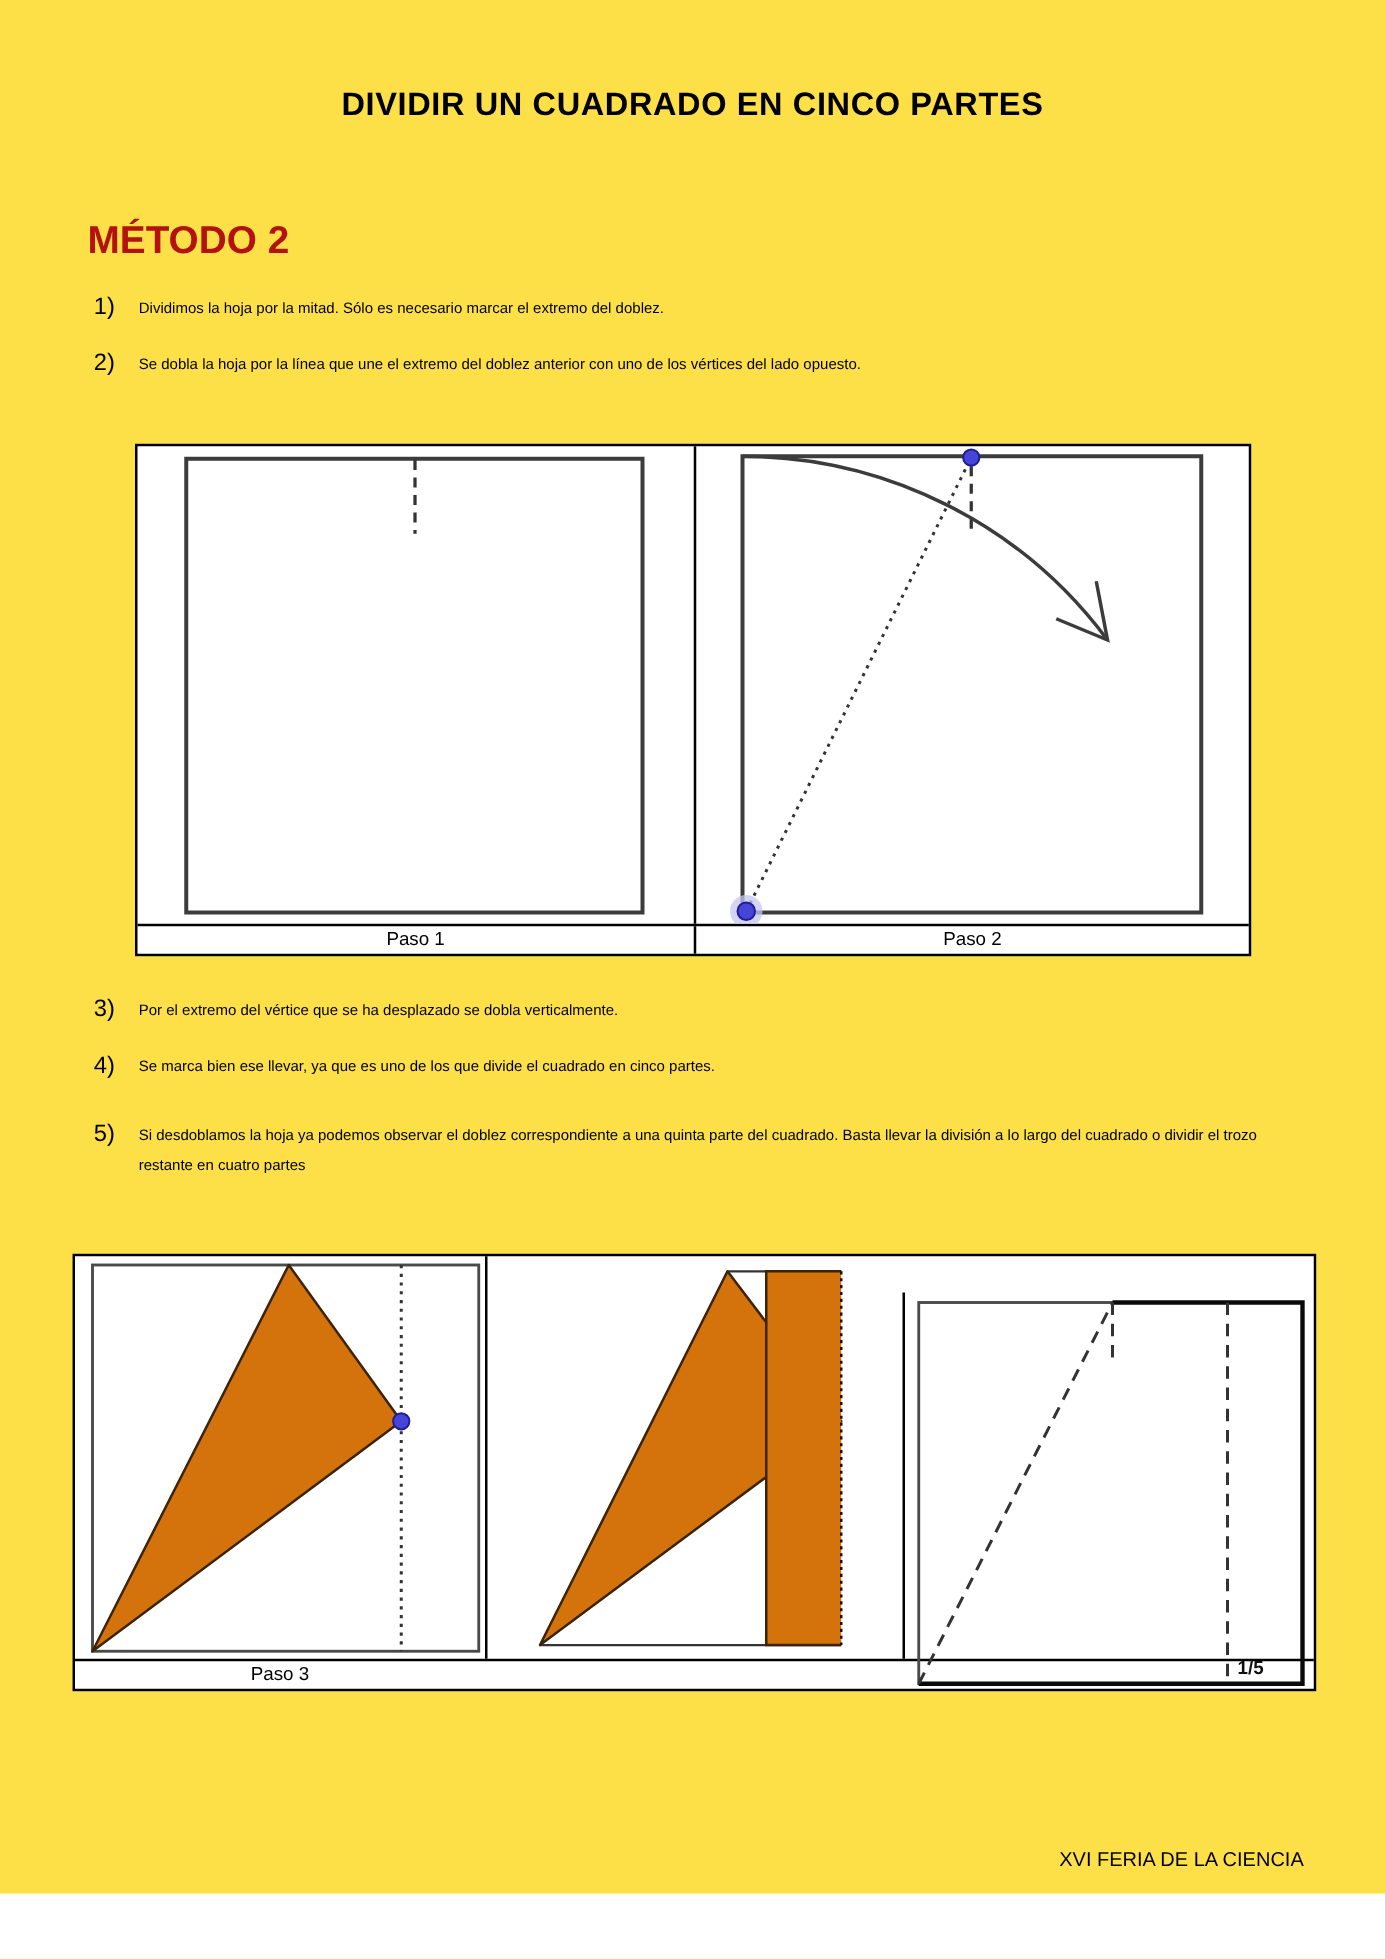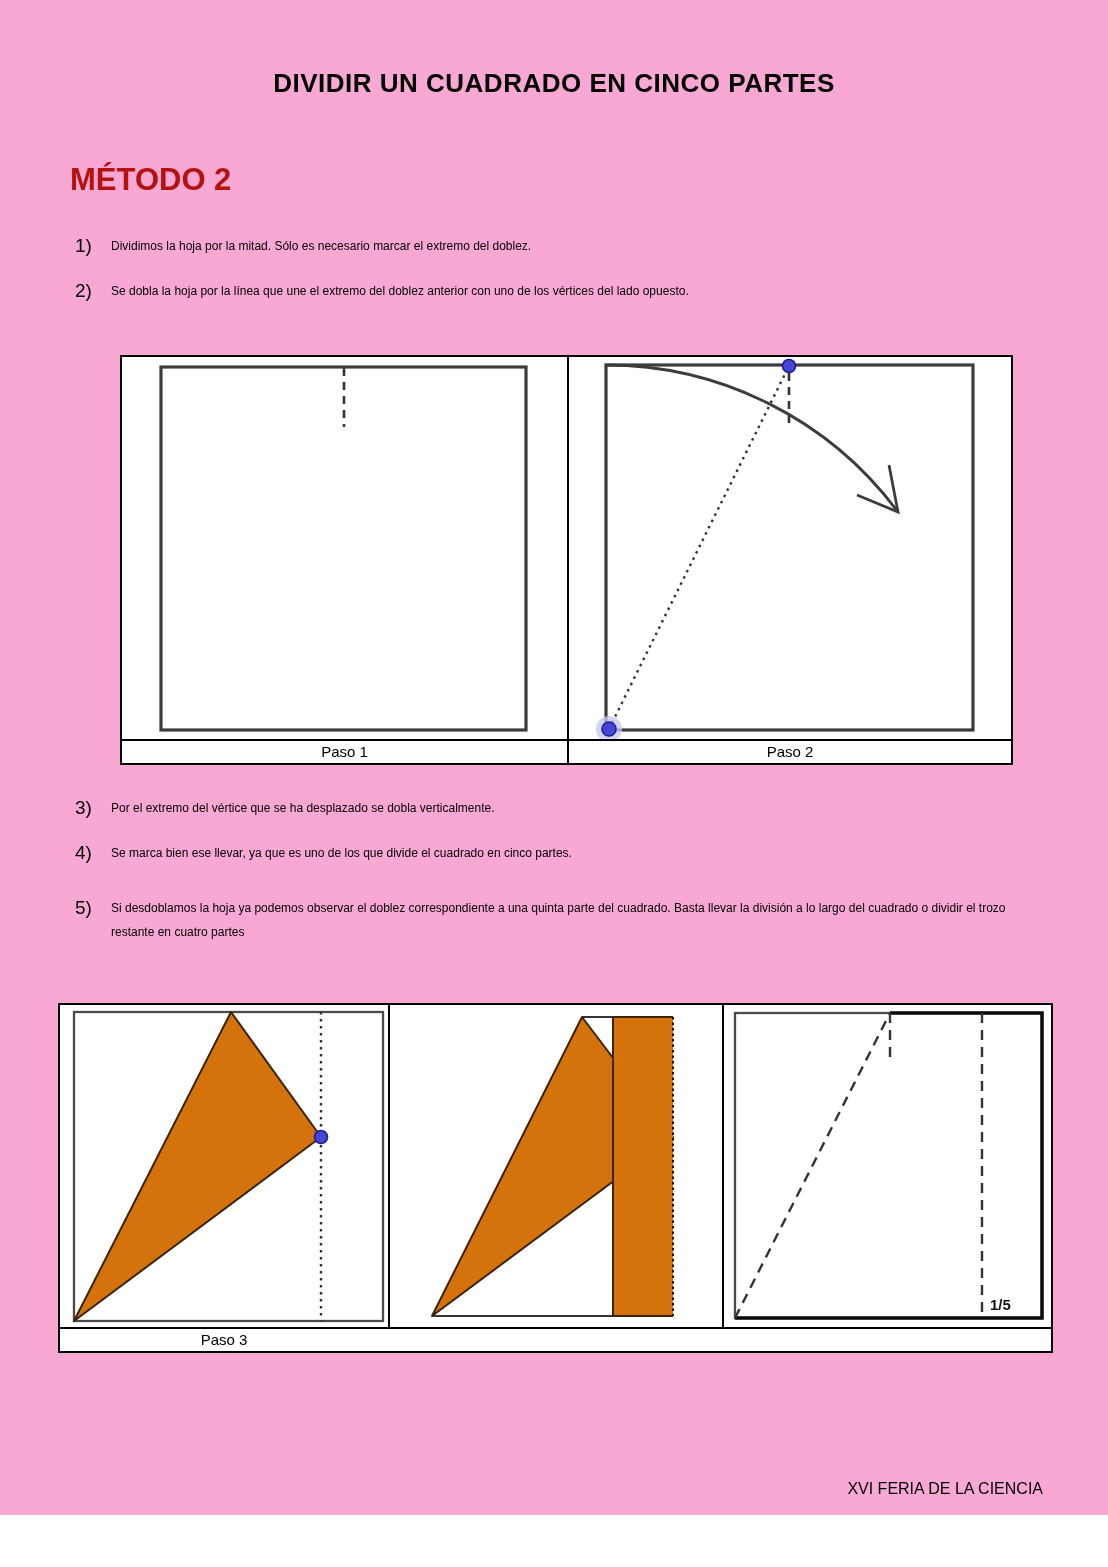--- a/index.html
+++ b/index.html
@@ -1,44 +1,44 @@
 <!DOCTYPE html>
 <html style="--accent-red: #B41111; --fold-orange: #D4720C; --point-blue: #4545D8; --point-blue-border: #1E1E96; --point-halo: #C5C5F2; --line-dark: #3C3C3C;"><head>
 <meta charset="utf-8">
 <style>
   html,body { margin:0; padding:0; background:#ffffff; }
   .page {
-    position:relative; width:1108px; height:1515px; background:#f9a8d4;
+    position:relative; width:1108px; height:1515px; background:#fde047;
     font-family:"Liberation Sans", sans-serif; color:#000;
     overflow:hidden;
   }
   .title {
     position:absolute; left:0; top:68px; width:1108px;
     text-align:center; font-size:26px; font-weight:bold; letter-spacing:0.5px;
   }
   .method {
-    position:absolute; left:70px; top:162px;
+    position:absolute; left:70px; top:174px;
     font-size:31px; font-weight:bold; color:var(--accent-red,#B41111);
   }
   .step { position:absolute; left:75px; width:960px; display:flex; }
   .step .num { width:36px; flex:0 0 36px; font-size:19px; line-height:24px; }
   .step .txt { flex:1; max-width:905px; font-size:12px; line-height:24px; }
   .s1 { top:234px; } .s2 { top:279px; } .s3 { top:796px; } .s4 { top:841px; } .s5 { top:896px; }
 
   .figtable { position:absolute; border:2px solid #000; background:#fff; }
-  .fig1 { left:120px; top:355px; width:889px;text-align:right; }
+  .fig1 { left:108px; top:355px; width:889px;text-align:right; }
   .fig2 { left:58px;  top:1003px; width:991px; }
   .figrow { display:flex; }
   .fig1 .imgrow { height:382px; }
   .fig2 .imgrow { height:322px; }
   .caprow { border-top:2px solid #000; height:22px; }
   .cell { position:relative; }
   .cell + .cell { border-left:2px solid #000; }
   .fig1 .c1 { width:445px; } .fig1 .c2 { width:442px; }
-  .fig2 .c1 { width:328px; } .fig2 .c2 { width:332px; } .fig2 .c3 { width:325px; }
+  .fig2 .c1 { width:328px; } .fig2 .c2 { width:332px; } .fig2 .c3 { width:325px;margin-top:29px; }
   .capcell { display:flex; align-items:center; justify-content:center;
              font-size:15px; line-height:22px; }
   svg { display:block; }
 
   .sq        { fill:none; stroke:var(--line-dark,#3C3C3C); stroke-width:3.2; }
   .sq-thin   { fill:none; stroke:#4a4a4a; stroke-width:2.3; }
   .thick     { fill:none; stroke:#0a0a0a; stroke-width:3.5; }
   .dashline  { fill:none; stroke:#333; stroke-width:2.6; stroke-dasharray:8 6; }
   .dashline5 { fill:none; stroke:#333; stroke-width:2.4; stroke-dasharray:10 7; }
   .dotline   { fill:none; stroke:#333; stroke-width:2.4; stroke-dasharray:2.5 4.5; }

